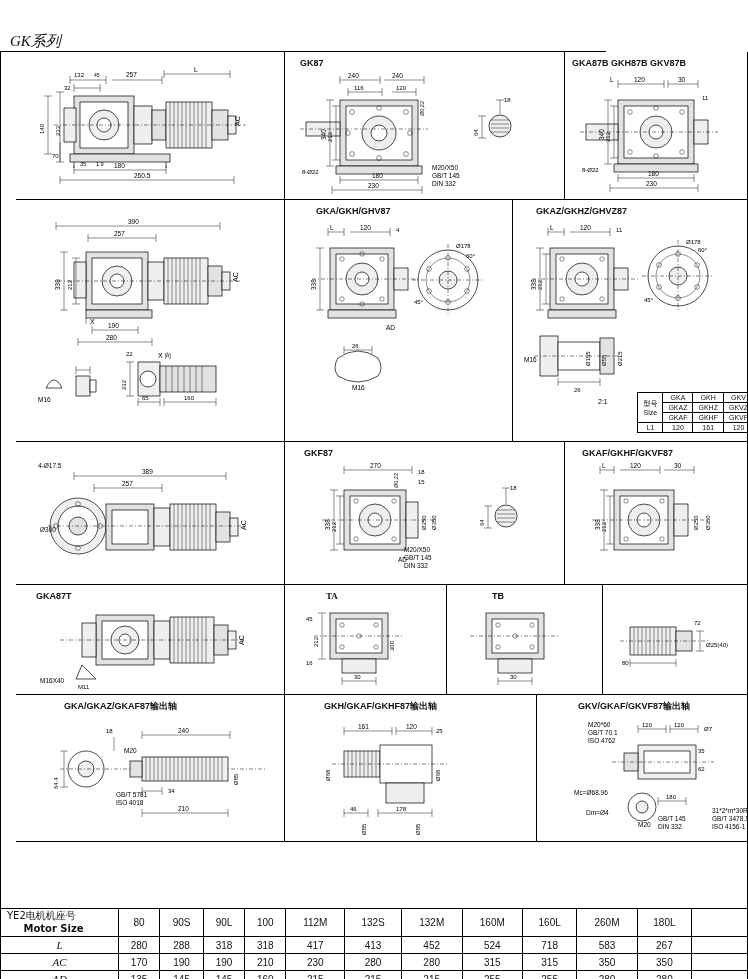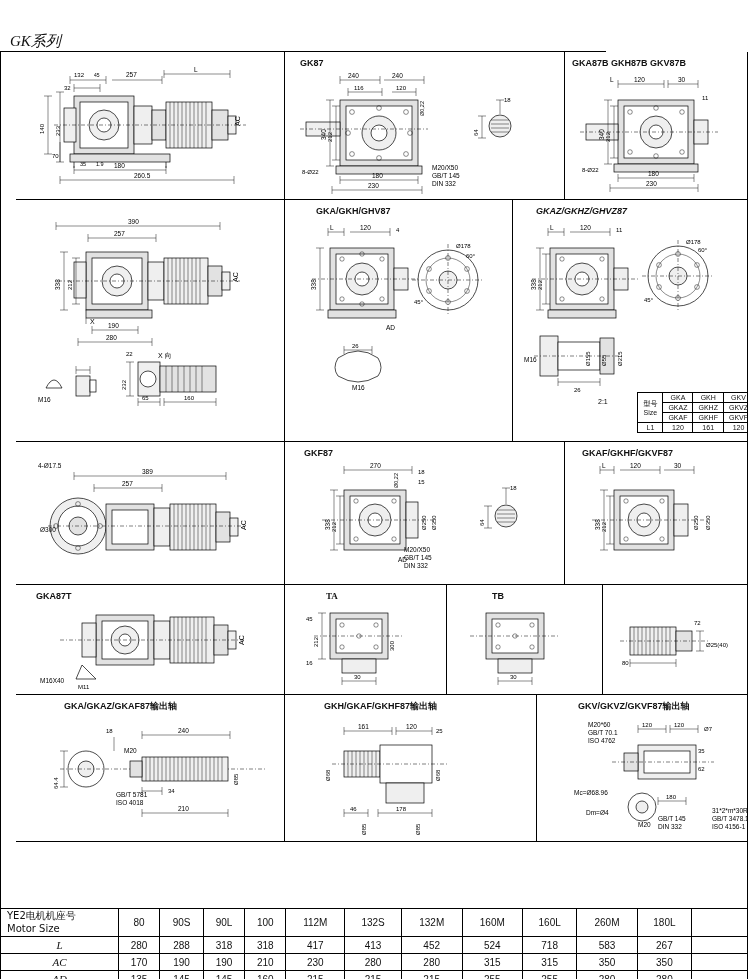--- a/index.html
+++ b/index.html
@@ -278,21 +278,21 @@
         <text x="10" y="102" font-size="6">8-Ø22</text>
         <text x="130" y="30" font-size="6">11</text>
       </svg>
     </div>
 
     <div class="row r2">
       <div class="vline" style="left:268px;"></div>
       <div class="vline" style="left:496px;"></div>
 
       <div class="cell-title" style="left:300px; top:6px;">GKA/GKH/GHV87</div>
-      <div class="cell-title" style="left:520px; top:6px;font-style:italic;">GKAZ/GKHZ/GHVZ87</div>
+      <div class="cell-title" style="left:520px; top:6px;">GKAZ/GKHZ/GHVZ87</div>
 
       <svg class="dw" style="left:14px; top:10px;" width="252" height="200" viewBox="0 0 252 200">
         <path class="lnthin" d="M26 16 H190 M26 12 V20 M190 12 V20"></path>
         <text x="98" y="14" font-size="6.5">390</text>
         <path class="lnthin" d="M58 28 H126 M58 24 V32 M126 24 V32"></path>
         <text x="84" y="26" font-size="6.5">257</text>
         <rect x="56" y="42" width="62" height="58" class="gray"></rect>
         <rect x="62" y="48" width="50" height="46" class="wht"></rect>
         <circle cx="87" cy="71" r="15" class="gray2"></circle>
         <circle cx="87" cy="71" r="7" class="wht"></circle>
@@ -653,21 +653,21 @@
         <path class="lnthin" d="M18 58 H64 M18 54 V62 M64 54 V62"></path>
         <text x="10" y="60" font-size="6">80</text>
       </svg>
     </div>
 
     <div class="row r5">
       <div class="vline" style="left:268px;"></div>
       <div class="vline" style="left:520px;"></div>
       <div class="cell-title" style="left:48px; top:5px;">GKA/GKAZ/GKAF87输出轴</div>
       <div class="cell-title" style="left:308px; top:5px;">GKH/GKAF/GKHF87输出轴</div>
-      <div class="cell-title" style="left:562px; top:5px;">GKV/GKVZ/GKVF87输出轴</div>
+      <div class="cell-title" style="left:562px; top:5px;">GKV/GKAF/GKVF87输出轴</div>
 
       <svg class="dw" style="left:14px; top:22px;" width="252" height="118" viewBox="0 0 252 118">
         <path class="lnthin" d="M112 18 H200 M112 14 V22 M200 14 V22"></path>
         <text x="148" y="16" font-size="6.5">240</text>
         <text x="76" y="16" font-size="6">18</text>
         <path class="lnthin" d="M84 20 V34"></path>
         <circle cx="56" cy="52" r="18" class="wht"></circle>
         <circle cx="56" cy="52" r="8" class="gray2"></circle>
         <path class="dash" d="M30 52 H236"></path>
         <path class="lnthin" d="M34 34 V70 M30 34 H38 M30 70 H38"></path>
@@ -744,21 +744,21 @@
   </div>
 
   <div class="side-border-l"></div>
   <div class="side-border-r"></div>
 
   <table class="motor-table">
     <tbody>
         <tr>
       <th class="first-col hdr-cn">
         <div>YE2电机机座号</div>
-        <div style="text-align:left;padding-right:18px;">Motor  Size</div>
+        <div style="text-align:center;padding-right:18px;font-weight:bold;">Motor  Size</div>
       </th>
       <td>80</td>
       <td>90S</td>
       <td>90L</td>
       <td>100</td>
       <td>112M</td>
       <td>132S</td>
       <td>132M</td>
       <td>160M</td>
       <td>160L</td>

